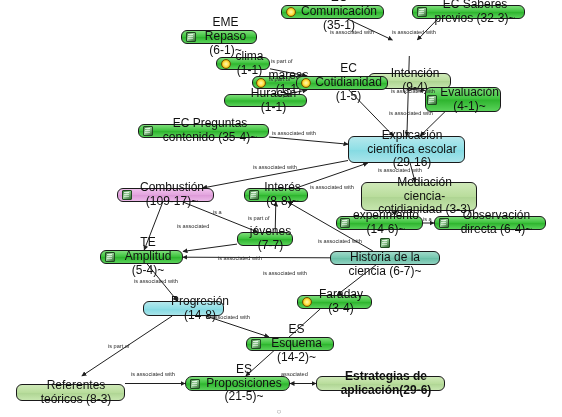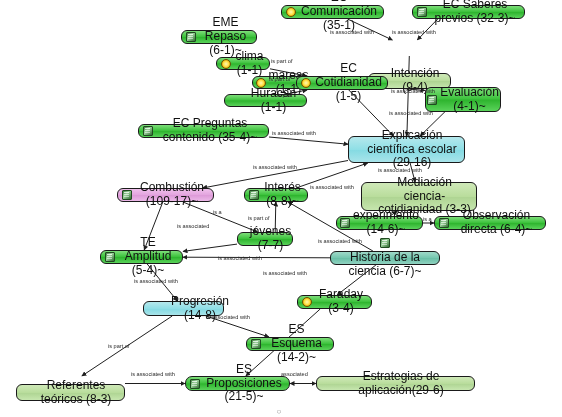--- a/index.html
+++ b/index.html
@@ -239,21 +239,21 @@
         <span class="label">ES Esquema (14-2)~</span>
       </div>
       <div class="node c-green-lt" style="left: 16px; top: 384px; width: 109px; height: 17px;">
         <span class="ico ico-none"></span>
         <span class="label">Referentes teóricos (8-3)</span>
       </div>
       <div class="node c-green" style="left: 185px; top: 376px; width: 105px; height: 15px; border-radius: 7px;">
         <span class="ico ico-doc"></span>
         <span class="label">ES Proposiciones (21-5)~</span>
       </div>
-      <div class="node c-green-lt" style="left: 316px; top: 376px; width: 159px; height: 15px;">
+      <div class="node c-green-lt" style="left: 316px; top: 376px; width: 129px; height: 15px; font-weight: bold;">
         <span class="ico ico-none"></span>
         <span class="label">Estrategias de aplicación(29-6)</span>
       </div>
     </div>
   <div id="edge-label-layer">
       <div class="edge-label" style="left: 330px; top: 29px;">is associated with</div>
       <div class="edge-label" style="left: 392px; top: 29px;">is associated with</div>
       <div class="edge-label" style="left: 271px; top: 58px;">is part of</div>
       <div class="edge-label" style="left: 269px; top: 76px;">is part of</div>
       <div class="edge-label" style="left: 277px; top: 92px;">is part</div>

